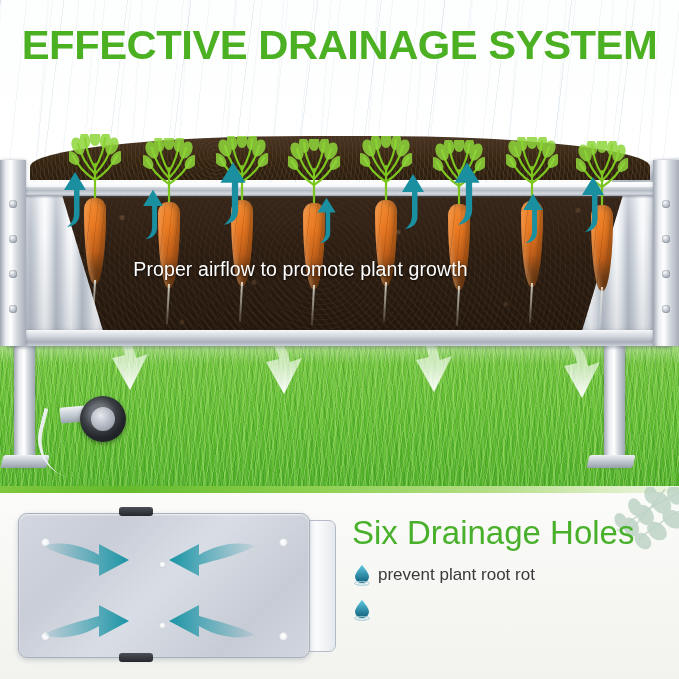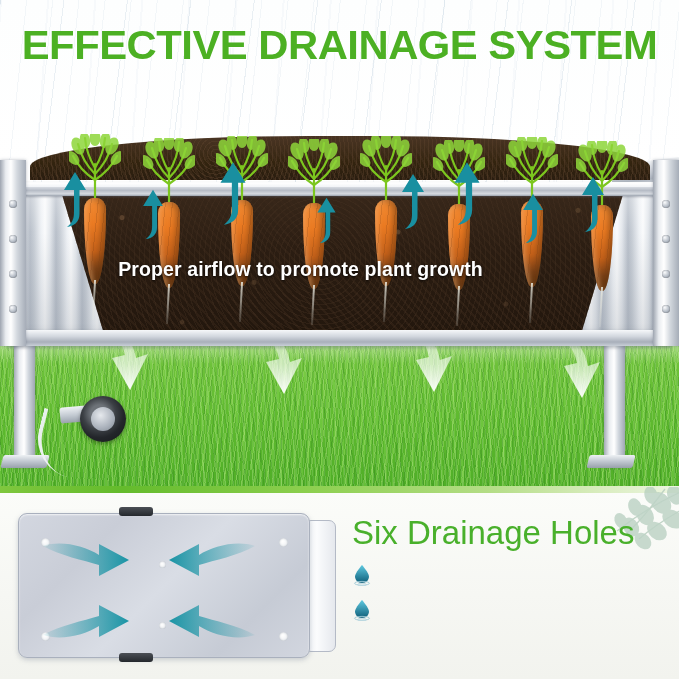--- a/index.html
+++ b/index.html
@@ -150,21 +150,21 @@
     background:repeating-linear-gradient(96deg, rgba(120,60,18,.22) 0 1px, rgba(0,0,0,0) 1px 7px);
     border-radius:inherit;}
   .carrot .root{position:absolute;left:15px;top:112px;width:2px;height:40px;
     background:linear-gradient(180deg,rgba(235,235,225,.85),rgba(235,235,225,.15));
     transform:rotate(3deg);}
   .carrot .tops{position:absolute;left:-9px;top:-34px;width:52px;height:68px;}
   .carrot .tops svg{width:100%;height:100%;display:block;}
 
   
   .caption{position:absolute;left:0;top:258px;width:601px;text-align:center;
-    font-size:19.5px;font-weight:bold;color:#ffffff;
+    font-size:19.5px;font-weight:normal;color:#ffffff;
     font-family:"Liberation Sans",sans-serif;white-space:nowrap;
     text-shadow:0 1px 3px rgba(0,0,0,.85);letter-spacing:.1px;}
 
   
   .divider{position:absolute;left:0;top:486px;width:679px;height:7px;
     background:linear-gradient(90deg,#7fc73e 0%,#64bb2c 18%,#8ccf4e 45%,#b4dd86 72%,#d8ecbd 88%,#eef6e3 100%);}
   .divider-soft{position:absolute;left:0;top:493px;width:679px;height:10px;
     background:linear-gradient(180deg,rgba(190,225,150,.45),rgba(255,255,255,0));}
 
   
@@ -664,20 +664,21 @@
                 <linearGradient id="wd1" x1="0" y1="0" x2="0" y2="1">
               <stop offset="0" stop-color="#5ec9e0"></stop>
                   <stop offset="1" stop-color="#0f5f7a"></stop>
                 </linearGradient>
               </defs>
             <path d="M10 1 C10 1 3 9 3 12.6 C3 16.4 6.1 19 10 19 C13.9 19 17 16.4 17 12.6 C17 9 10 1 10 1 Z" fill="url(#wd1)"></path>
             <ellipse cx="10" cy="19.3" rx="7.5" ry="1.9" fill="none" stroke="#9ec9d6" stroke-width=".9"></ellipse>
             <ellipse cx="10" cy="20.6" rx="4.6" ry="1.3" fill="none" stroke="#b6d6e0" stroke-width=".8"></ellipse>
           </svg>
         </span>
+        <span class="bullet-txt">prevent plant root rot</span>
       </div>
 
       <div class="bullet">
         <span class="drop-icon">
           <svg viewBox="0 0 20 22">
             <defs>
                 <linearGradient id="wd2" x1="0" y1="0" x2="0" y2="1">
               <stop offset="0" stop-color="#5ec9e0"></stop>
                   <stop offset="1" stop-color="#0f5f7a"></stop>
                 </linearGradient>

